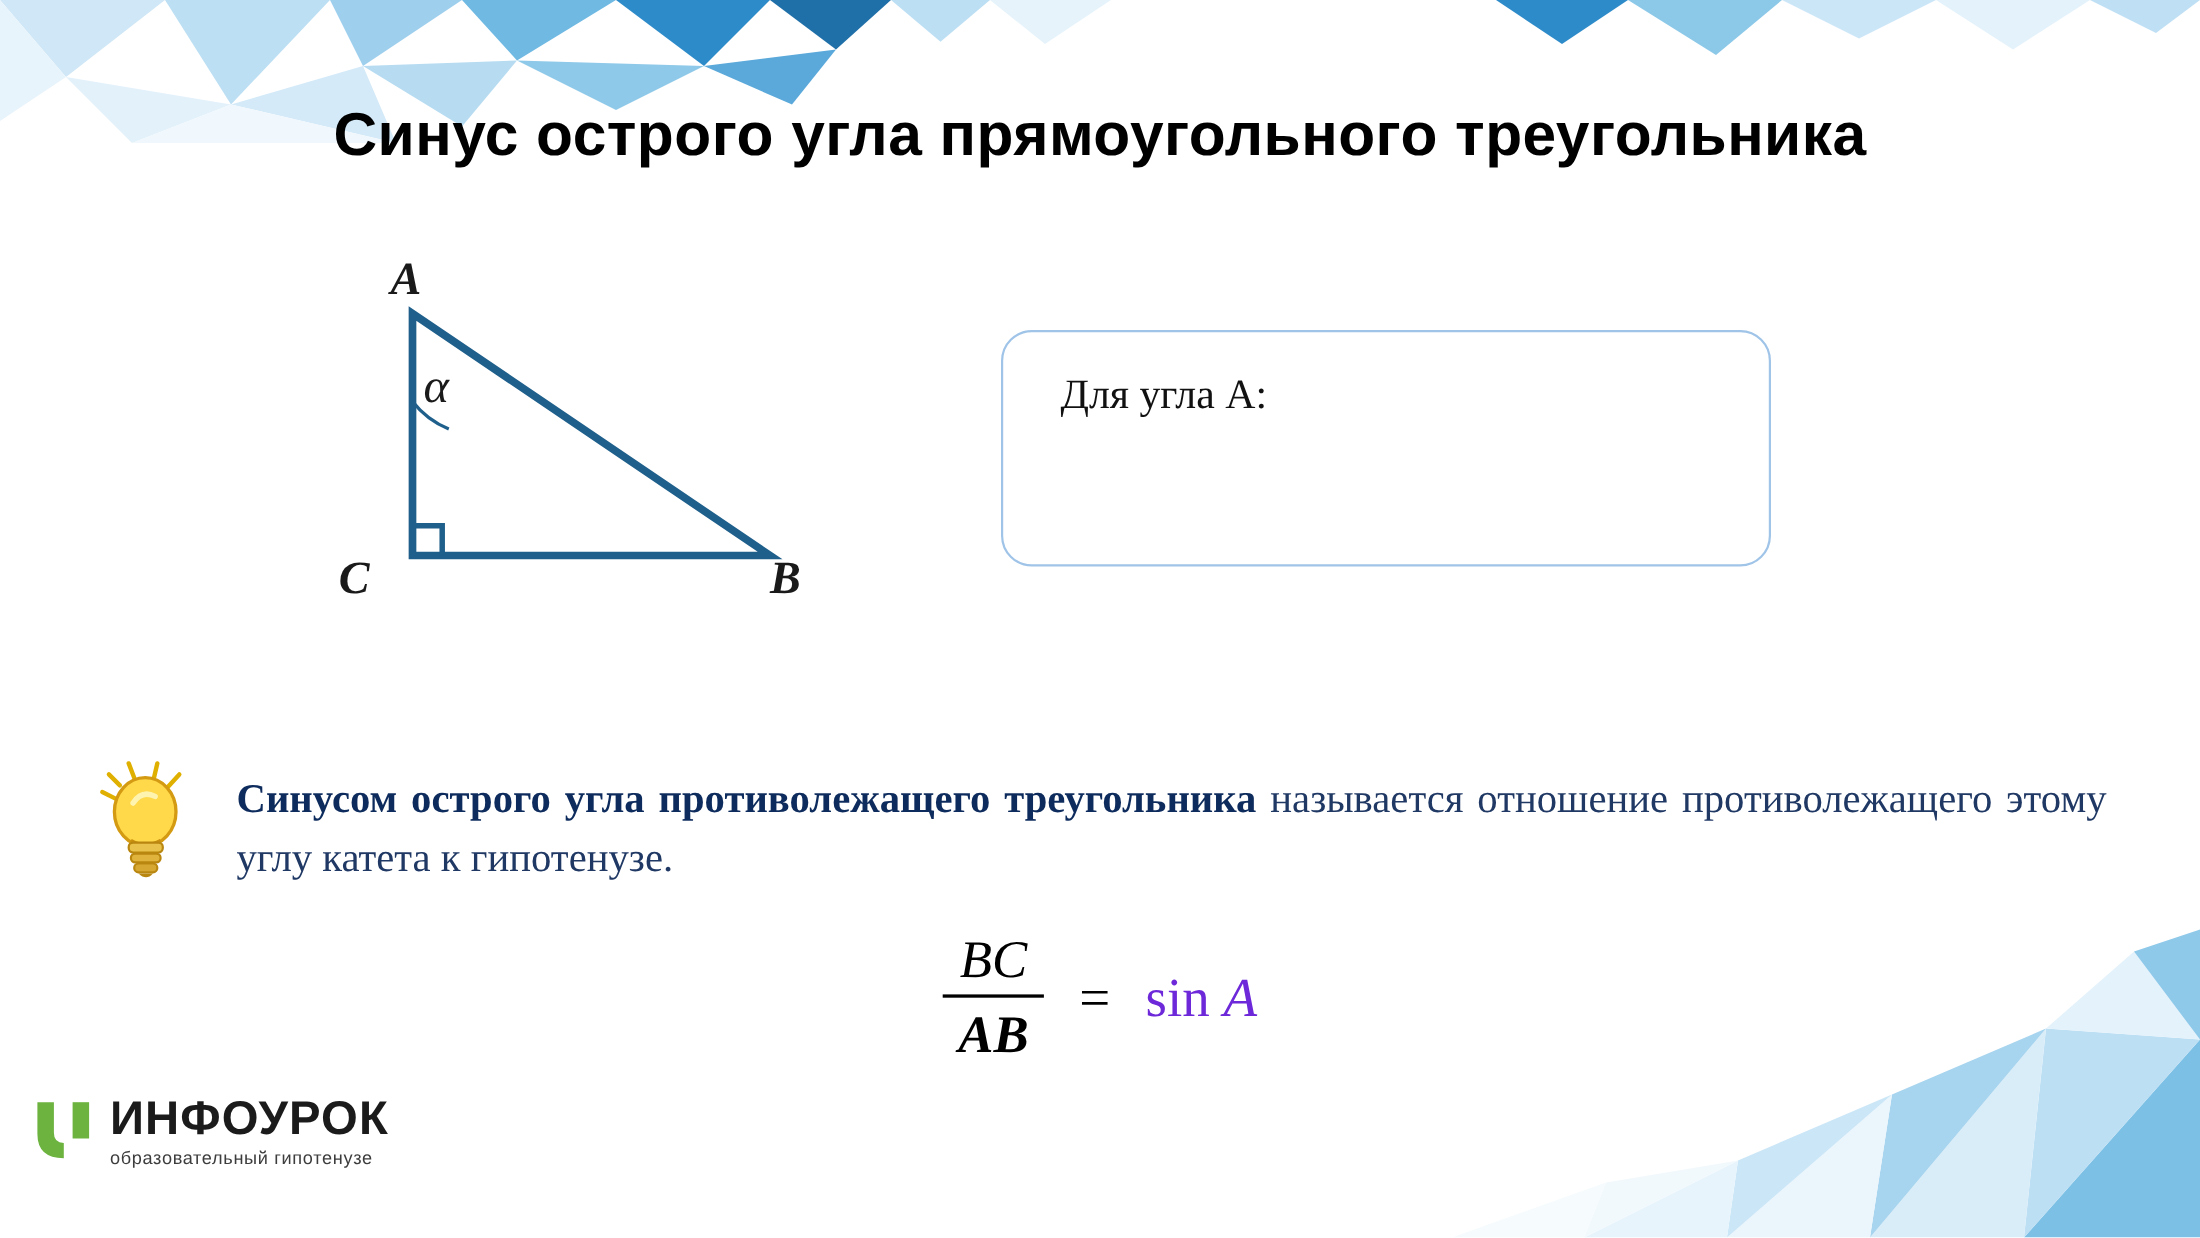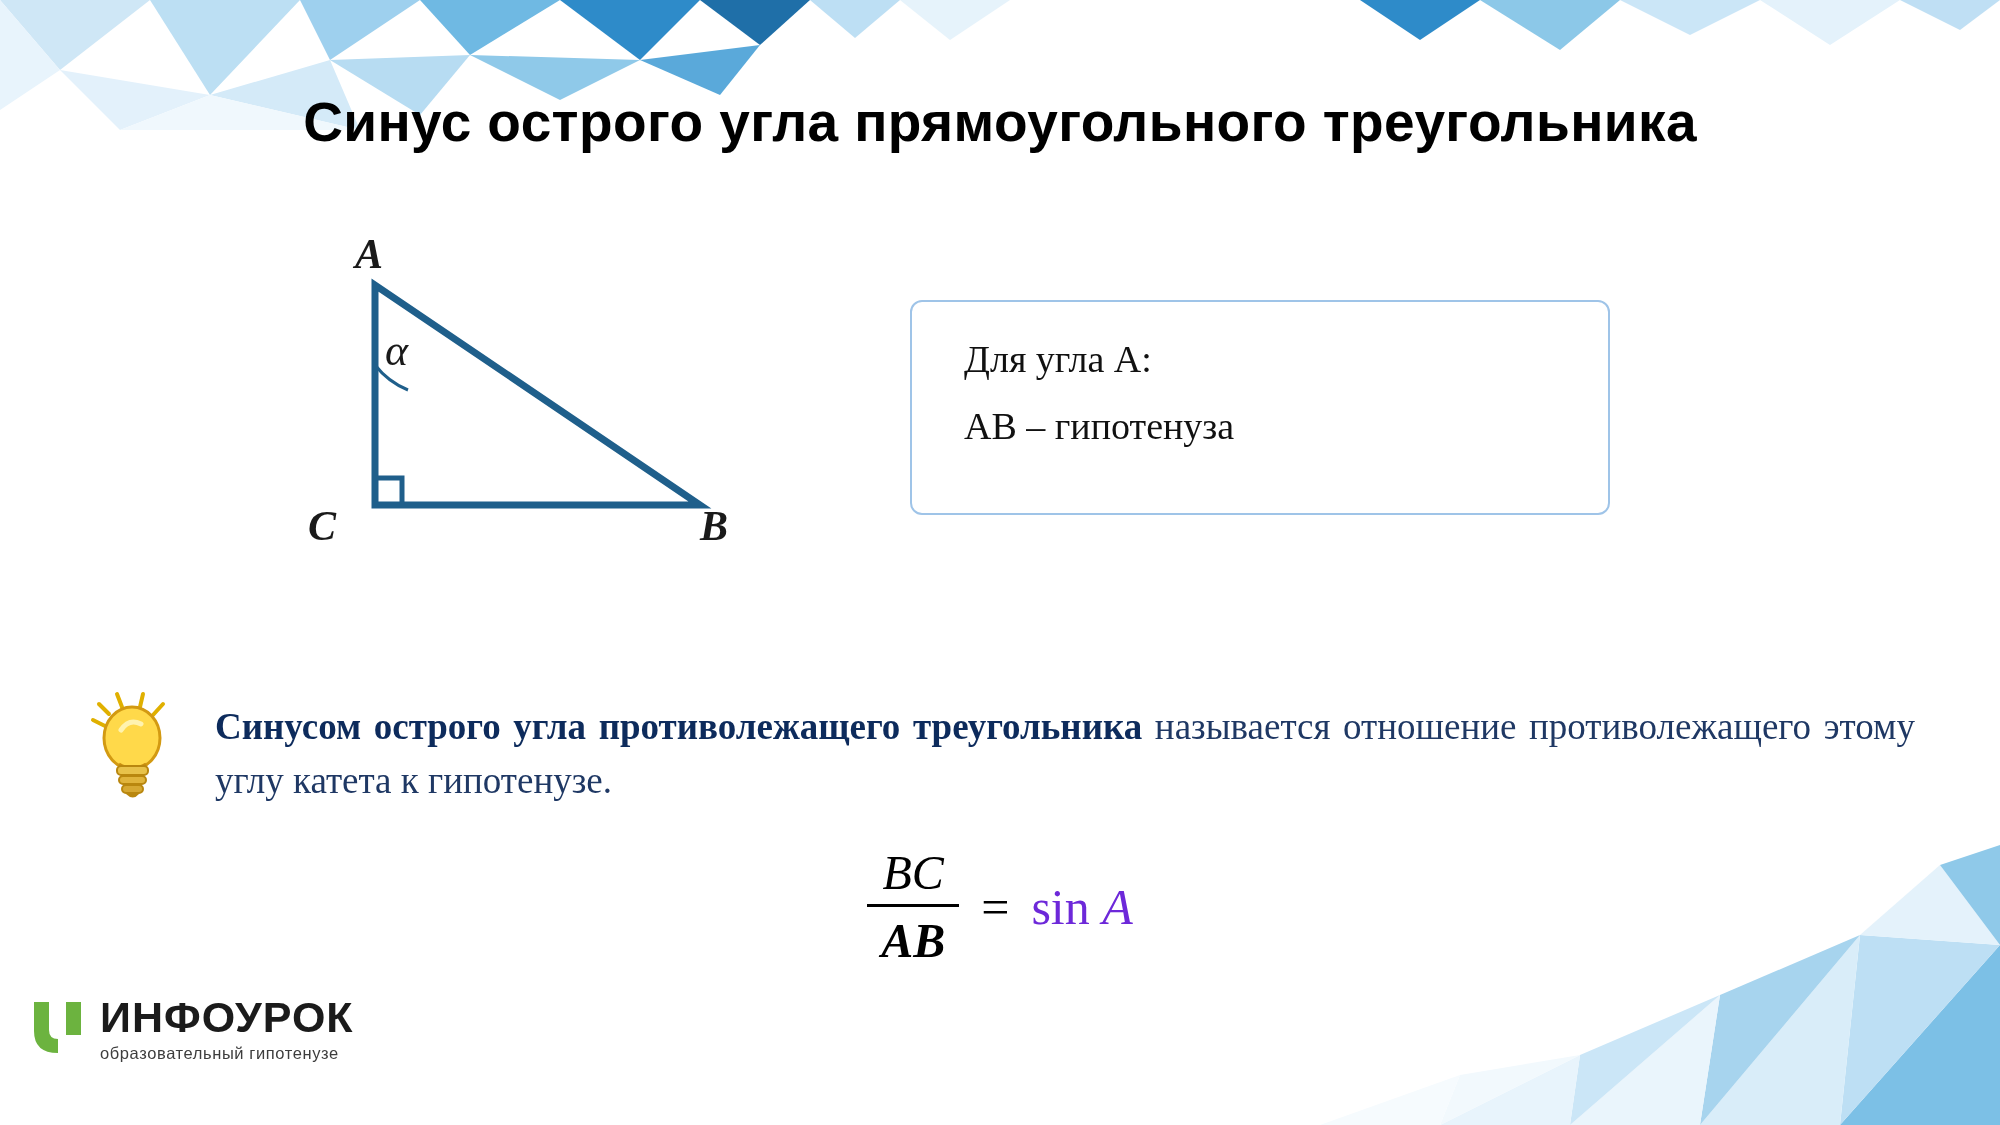--- a/index.html
+++ b/index.html
@@ -84,21 +84,21 @@
   }
 
   
   .callout {
     position: absolute;
     top: 300px;
     left: 910px;
     width: 700px;
     height: 215px;
     border: 2px solid #9fc4e8;
-    border-radius: 12px;
+    border-radius: 28px;
     box-sizing: border-box;
     padding: 28px 40px 0 52px;
   }
   .callout-line {
     font-family: "Liberation Serif", serif;
     font-size: 38px;
     color: #111111;
     line-height: 1.55;
     margin-bottom: 8px;
   }
@@ -129,21 +129,21 @@
 
   
   .formula {
     position: absolute;
     top: 845px;
     left: 0;
     width: 2000px;
     display: flex;
     justify-content: center;
     align-items: center;
-    gap: 22px;
+    gap: 32px;
     font-family: "Liberation Serif", serif;
   }
   .fraction {
     display: inline-flex;
     flex-direction: column;
     align-items: center;
     font-style: italic;
     font-size: 48px;
     color: #000;
   }
@@ -249,21 +249,20 @@
     <polyline points="75,238 102,238 102,265" fill="none" stroke="#1f5f8b" stroke-width="5"></polyline>
   </svg>
   <div class="vertex-label label-a">A</div>
   <div class="vertex-label label-b">B</div>
   <div class="vertex-label label-c">C</div>
   <div class="label-alpha">α</div>
 </div>
 
 <div class="callout">
   <div class="callout-line">Для угла A:</div>
-  <div class="callout-line">AB – гипотенуза</div>
 </div>
 
 <svg class="bulb" viewBox="0 0 110 120">
   <g stroke="#e0b000" stroke-width="4" stroke-linecap="round">
     <line x1="8" y1="30" x2="20" y2="36"></line>
     <line x1="14" y1="14" x2="24" y2="24"></line>
     <line x1="32" y1="4" x2="37" y2="17"></line>
     <line x1="58" y1="4" x2="55" y2="17"></line>
     <line x1="78" y1="14" x2="68" y2="25"></line>
   </g>

